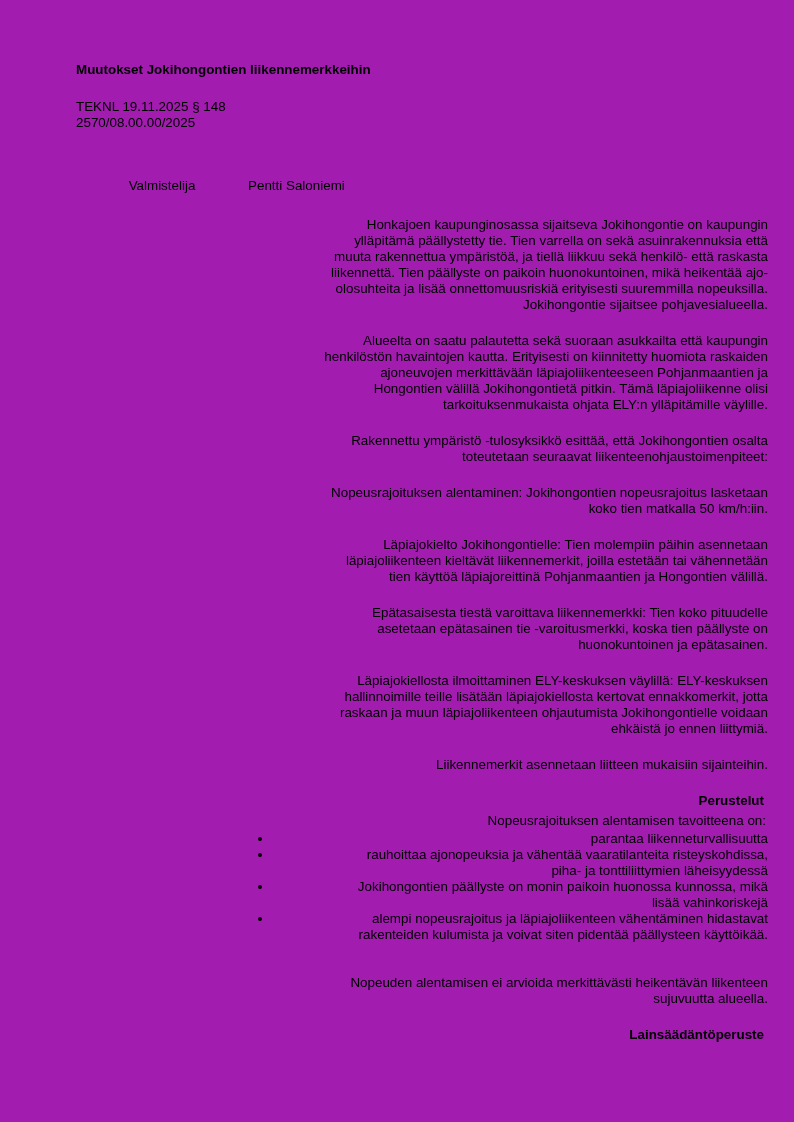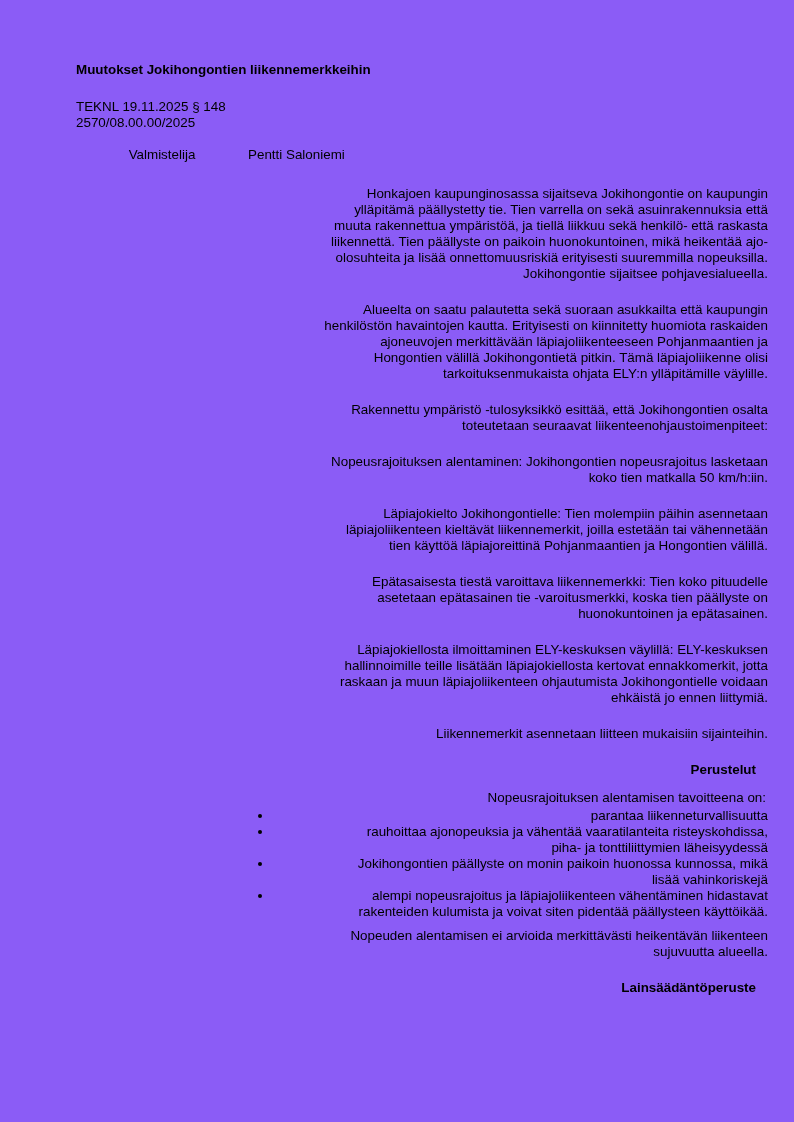--- a/index.html
+++ b/index.html
@@ -6,36 +6,36 @@
   html, body {
     margin: 0;
     padding: 0;
     background: #ffffff;
   }
   .page {
     position: relative;
     width: 794px;
     height: 1122px;
     box-sizing: border-box;
-    background: #8b5cf6;
+    background: #a21caf;
     padding: 62px 56px 0 76px;
     font-family: "Liberation Sans", sans-serif;
     font-size: 13.4px;
     line-height: 16px;
     color: #000000;
     overflow: hidden;
   }
   .doc-title {
     font-size: 13.4px;
     font-weight: bold;
     margin: 0 0 21px 0;
     line-height: 16px;
   }
   .ref-block {
-    margin: 0 0 16px 0;
+    margin: 0 0 47px 0;
   }
   .ref-block div {
     line-height: 16px;
   }
   .preparer-row {
     display: flex;
     margin: 0 0 23px 0;
     text-align: center;
   }
   .preparer-label {
@@ -47,28 +47,28 @@
     width: 520px;
     text-align: right;
   }
   .content p {
     margin: 0 0 20px 0;
     white-space: pre-line;
   }
   .section-heading {
     font-size: 13.4px;
     font-weight: bold;
-    margin: 12px;
+    margin: 4px;
     line-height: 16px;
   }
   .bullet-intro {
     margin: 2px !important;
   }
   ul.bullet-list {
-    margin: 0 0 8px 0;
+    margin: 0 0 32px 0;
     padding: 0 0 0 25px;
     list-style-type: disc;
   }
   ul.bullet-list li {
     white-space: pre-line;
     line-height: 16px;
   }
 </style>
 </head>
 <body>

